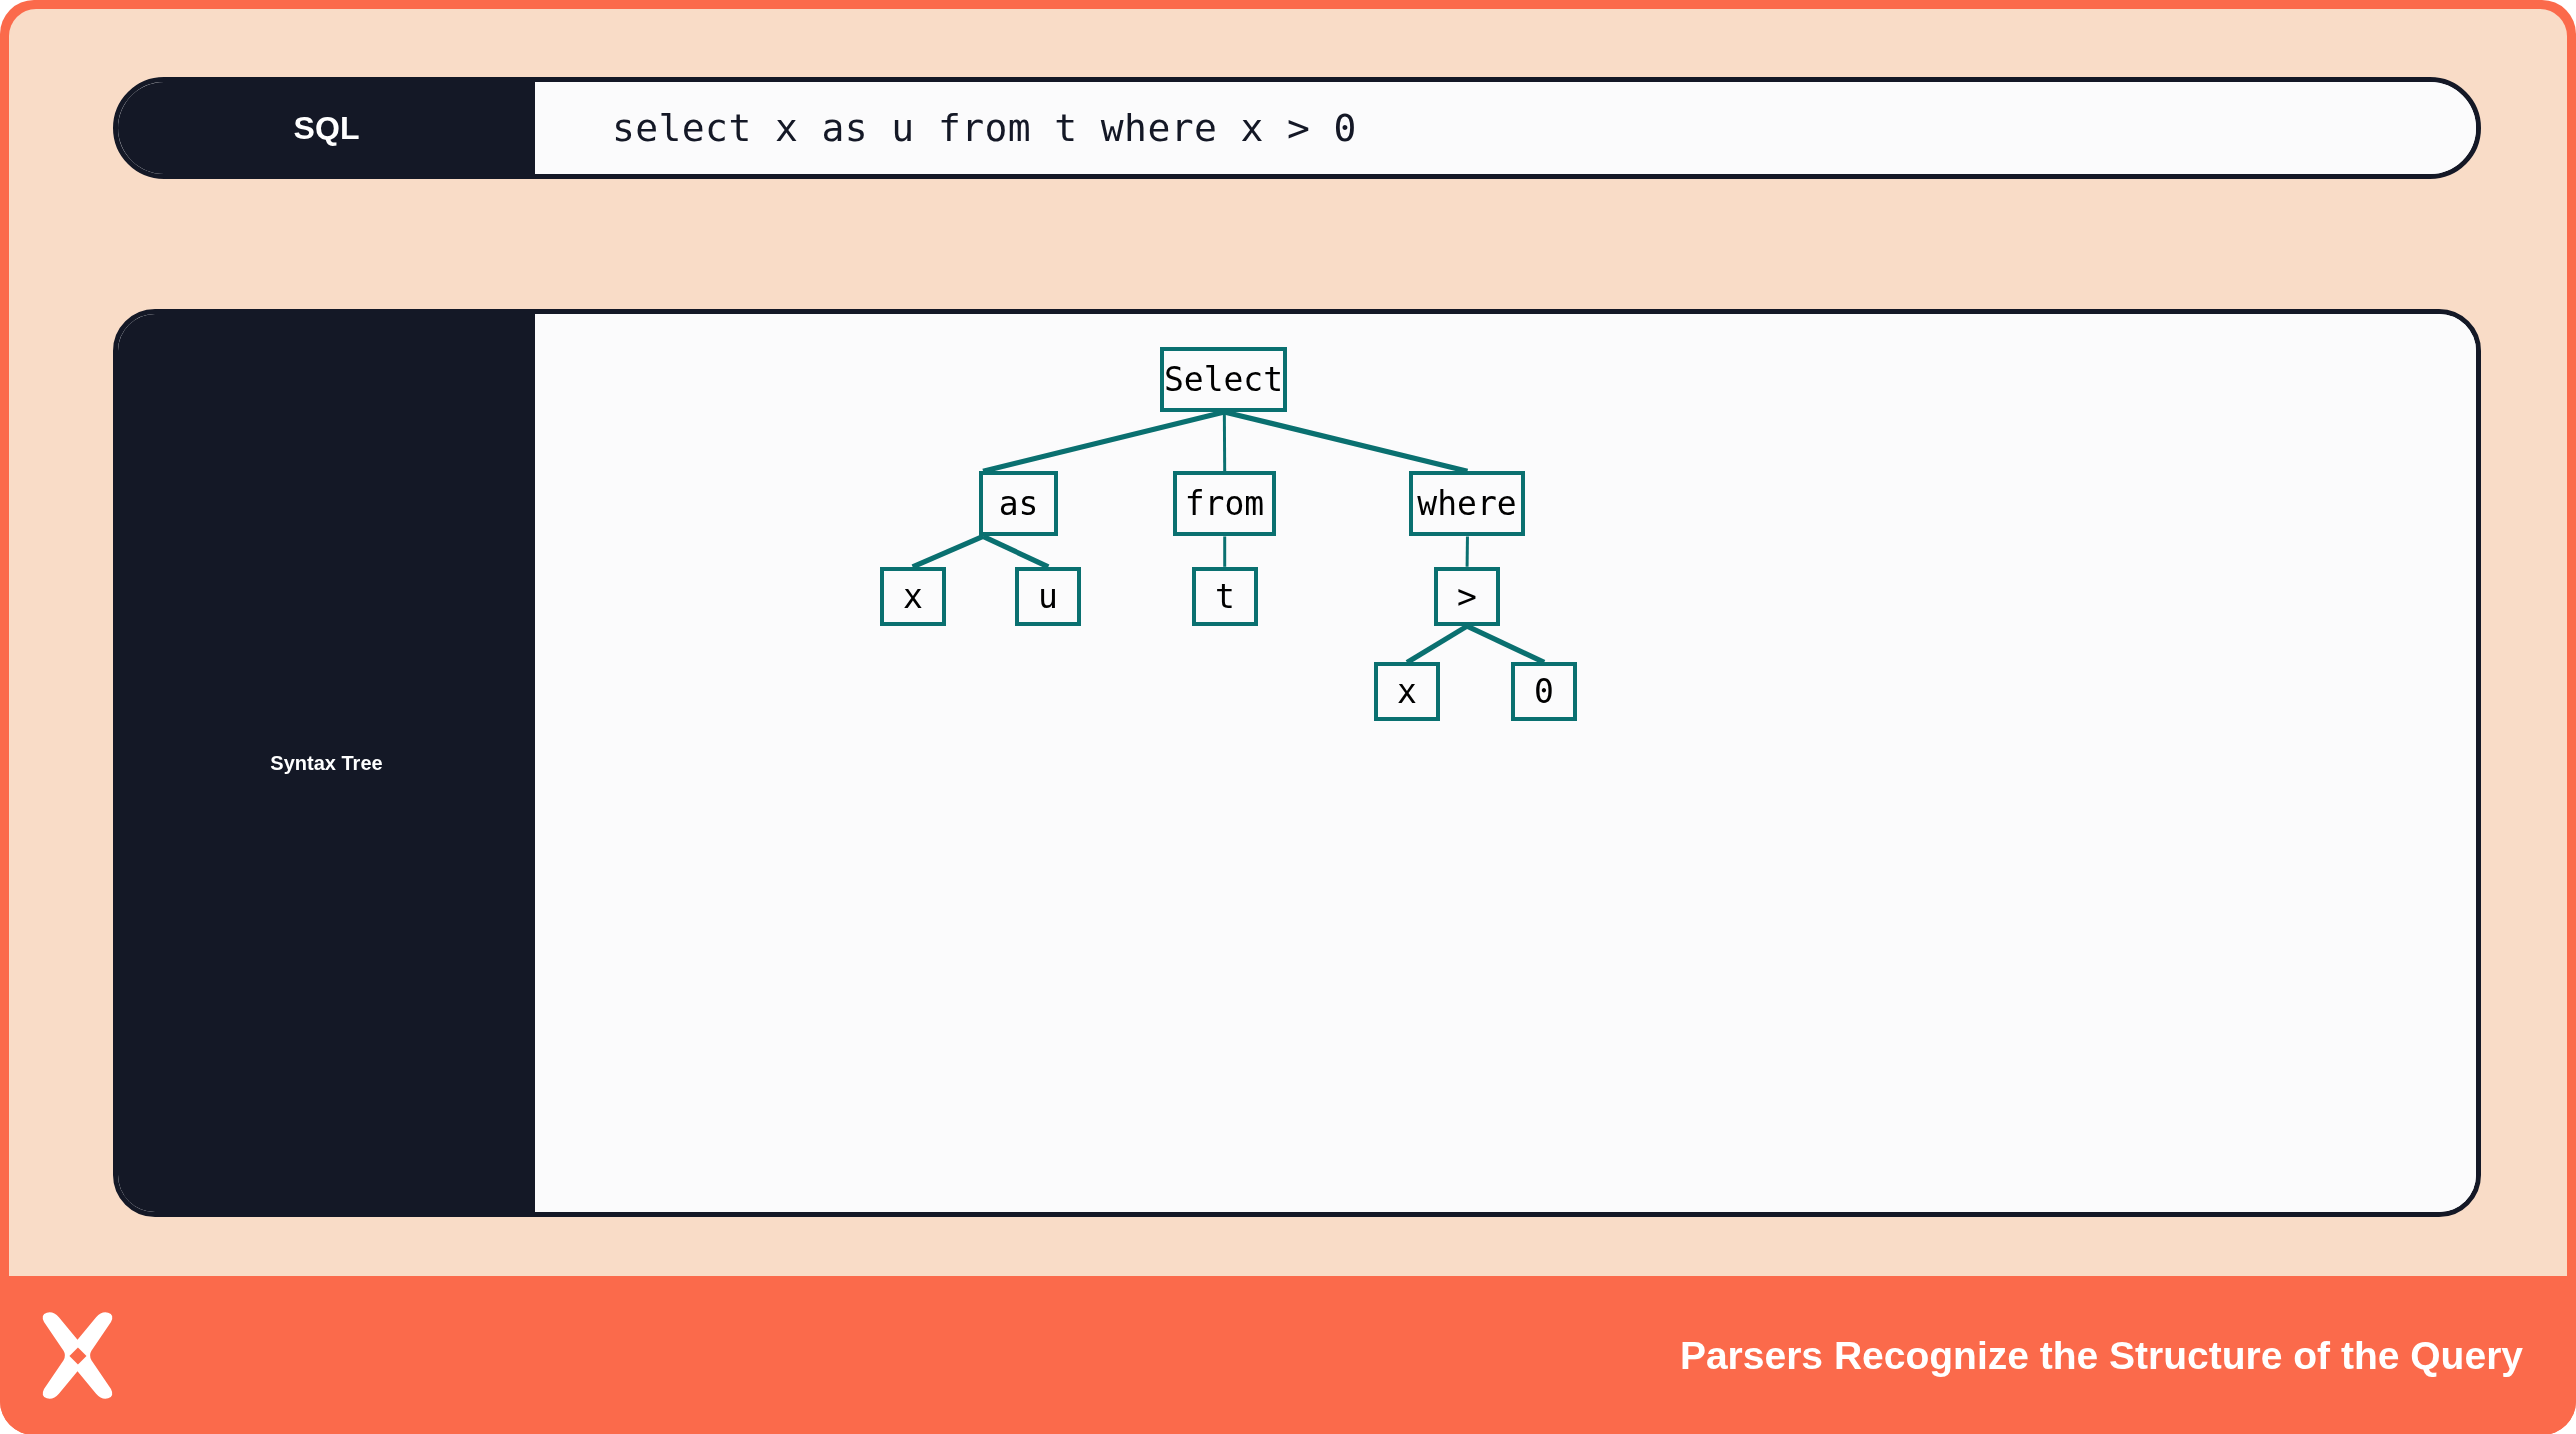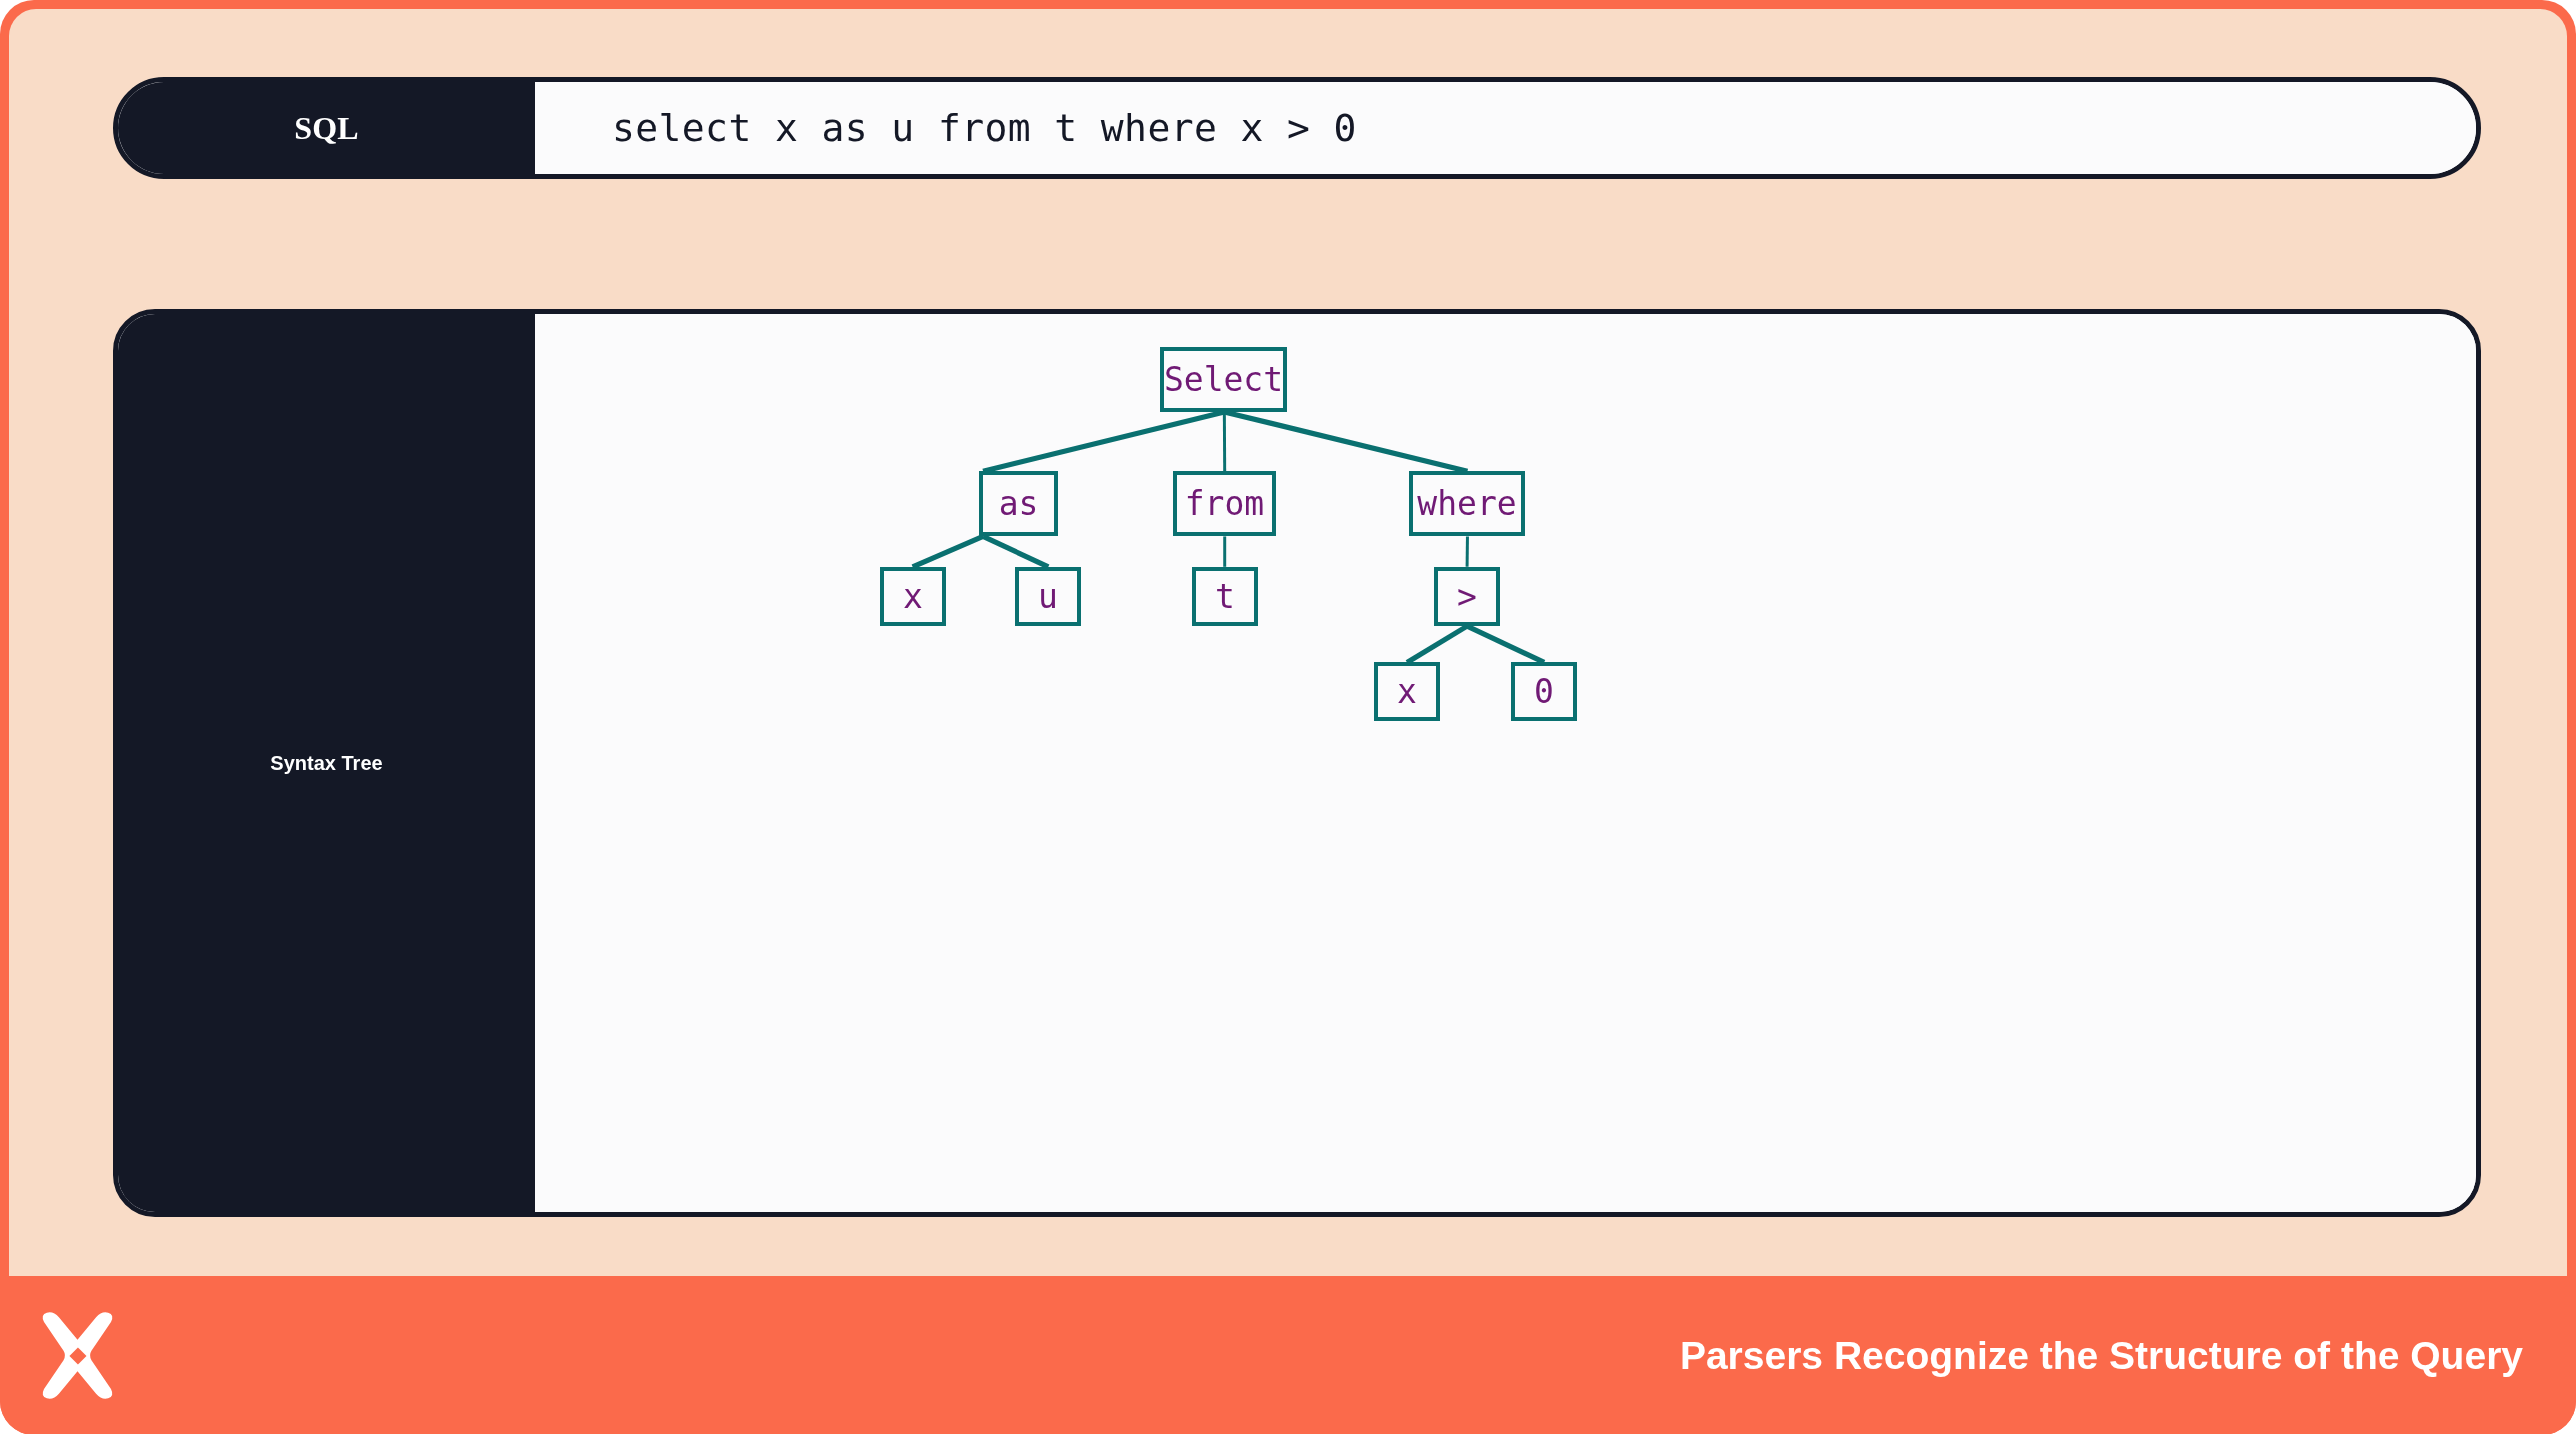--- a/index.html
+++ b/index.html
@@ -58,21 +58,21 @@
     background: #141826;
     display: flex;
     align-items: center;
     justify-content: center;
     flex: 0 0 auto;
   }
   #sql-label-cap .cap-text {
     color: #ffffff;
     font-size: 32px;
     font-weight: 700;
-    font-family: Liberation Serif, serif;
+    font-family: Liberation Sans, sans-serif;
     letter-spacing: 0.1px;
   }
   #sql-query-area {
     flex: 1 1 auto;
     display: flex;
     align-items: center;
     padding-left: 77px;
     background: #FBFBFC;
   }
   #sql-query-text {
@@ -144,21 +144,21 @@
 
   
   .node {
     position: absolute;
     border: 4.4px solid #0A7070;
     background: #FBFBFC;
     box-sizing: border-box;
     display: flex;
     align-items: center;
     justify-content: center;
-    color: #701a75;
+    color: #000000;
     font-family: "DejaVu Sans Mono", monospace;
     font-size: 33px;
     z-index: 3;
   }
   #tree-edges {
     position: absolute;
     left: 0; top: 0;
     z-index: 1;
   }
 

